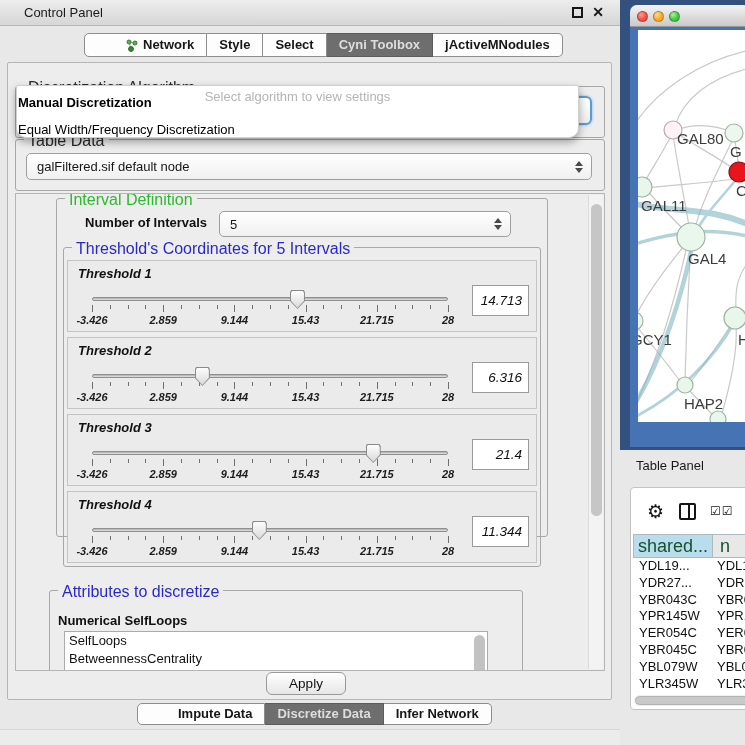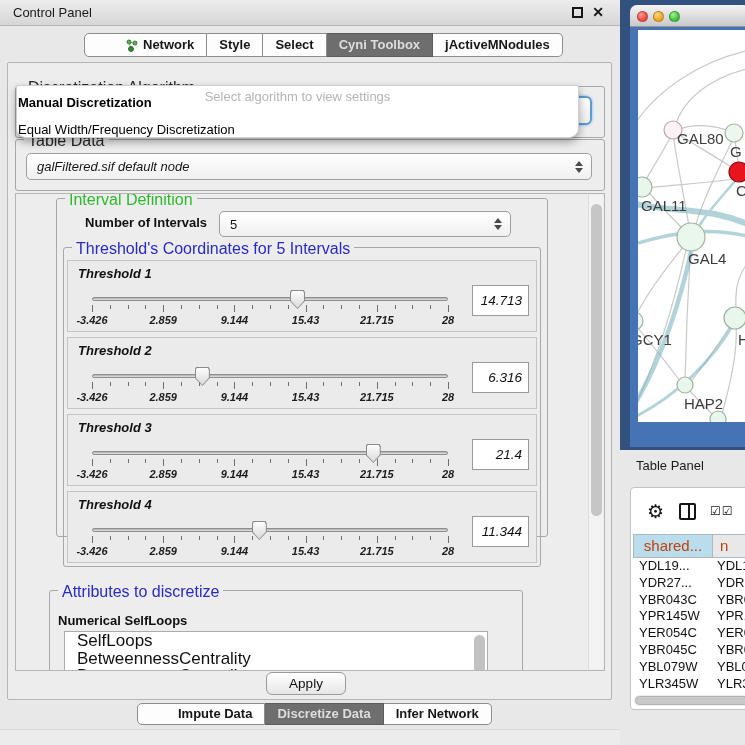--- a/index.html
+++ b/index.html
@@ -5,21 +5,21 @@
   * { box-sizing: border-box; margin: 0; padding: 0; }
   html,body { width:745px; height:745px; overflow:hidden; }
   body { font-family:"Liberation Sans", sans-serif; font-size:13px; background:#e8e8e8; color:#111; position:relative; }
 
   
   #left-panel { position:absolute; left:0; top:0; width:620px; height:745px; background:#e8e8e8; }
 
   #titlebar { position:absolute; left:0; top:0; width:620px; height:26px;
     background:linear-gradient(#ededed,#d6d6d6); border-bottom:1px solid #b6b6b6;
     display:flex; align-items:center; }
-  #titlebar .tb-title { margin-left:13px; font-size:13px; color:#1a1a1a; }
+  #titlebar .tb-title { margin-left:24px; font-size:13px; color:#1a1a1a; }
   #tb-buttons { position:absolute; right:16px; top:7px; display:flex; gap:9px; align-items:center; }
   .float-btn { width:11px; height:11px; border:2px solid #161616; background:transparent; }
   .close-btn { font-size:14px; font-weight:bold; color:#161616; line-height:11px; }
 
   #top-tabbar { position:absolute; left:84px; top:33px; display:flex; height:24px; }
   .seg { background:#fdfdfd; border:1px solid #8d8d8d; border-left:none; padding:0 12px;
     line-height:22px; font-weight:bold; font-size:13px; color:#161616; display:flex; align-items:center; gap:5px; }
   .seg:first-child { border-left:1px solid #8d8d8d; border-radius:5px 0 0 5px;padding-left:40px; }
   .seg:last-child { border-radius:0 5px 5px 0; }
   .seg.selected { background:#6e6e6e; color:#dedede; border-color:#5c5c5c; }
@@ -49,21 +49,21 @@
 
   
   #tabledata-group { left:7px; top:76px; width:590px; height:52px; }
   .combo { position:absolute; background:linear-gradient(#ffffff,#f0f0f0); border:1px solid #9f9f9f;
     border-radius:5px; font-size:13px; color:#161616; }
   .combo .combo-text { position:absolute; left:10px; top:0; line-height:25px; white-space:nowrap; }
   .spinner { position:absolute; right:8px; top:50%; transform:translateY(-50%); width:8px; height:12px; }
   .spinner .up, .spinner .dn { position:absolute; left:0; width:0; height:0; border-left:4px solid transparent; border-right:4px solid transparent; }
   .spinner .up { top:0; border-bottom:5px solid #4a4a4a; }
   .spinner .dn { bottom:0; border-top:5px solid #4a4a4a; }
-  #tabledata-combo { left:10px; top:13px; right:12px; height:27px;font-style:italic; }
+  #tabledata-combo { left:10px; top:13px; right:12px; height:27px; }
   #tabledata-combo .combo-text { line-height:26px; }
 
   
   #scrollpane { position:absolute; left:7px; top:130px; width:590px; height:478px;
     border:1px solid #b5b5b5; background:#ededed; overflow:hidden; }
   #v-scrollbar { position:absolute; right:1px; top:1px; bottom:1px; width:15px; background:#f3f3f3; border-left:1px solid #dcdcdc; }
   #v-scrollbar .thumb { position:absolute; left:2px; top:9px; width:11px; height:312px; background:#c6c6c6; border-radius:6px; }
 
   #interval-group { left:40px; top:4px; width:492px; height:339px; }
   #num-intervals-label { position:absolute; left:28px; top:16px; font-weight:bold; font-size:13px; }
@@ -86,21 +86,21 @@
   .tick.minor { height:4px; }
   .tick.major { height:7px; }
   .tick-labels { position:absolute; left:0; top:25px; width:356px; height:12px; }
   .tick-lab { position:absolute; transform:translateX(-50%); font-size:11px; font-weight:bold; color:#1c1c1c; white-space:nowrap; }
   .thr-value { position:absolute; left:404px; top:24px; width:57px; height:31px; background:#ffffff;
     border:1px solid #9a9a9a; font-size:13.5px; text-align:right; line-height:29px; padding-right:6px; color:#111; }
 
   #attr-group { left:33px; top:396px; width:474px; height:96px; }
   #attr-heading { position:absolute; left:8px; top:22px; font-weight:bold; font-size:13px; }
   #attr-list { position:absolute; left:14px; top:40px; width:424px; height:60px; background:#ffffff; border:1px solid #ababab; overflow:hidden; }
-  .attr-item { padding-left:12px; line-height:17.5px; font-size:17px; color:#111; white-space:nowrap; }
+  .attr-item { padding-left:4px; line-height:17.5px; font-size:13px; color:#111; white-space:nowrap; }
   #attr-scrollbar { position:absolute; right:2px; top:3px; width:11px; height:40px; background:#c2c2c2; border-radius:6px; }
 
   #apply-btn { position:absolute; left:258px; top:609px; width:80px; height:23px;
     background:linear-gradient(#ffffff,#e6e6e6); border:1px solid #9a9a9a; border-radius:6px;
     font-size:13.5px; text-align:center; line-height:21px; color:#111; }
 
   #bottom-tabbar { position:absolute; left:137px; top:703px; display:flex; height:22px; }
   #bottom-strip { position:absolute; left:0; top:729px; width:620px; height:16px; background:#ececec; border-top:1px solid #d8d8d8; }
 
   
@@ -120,21 +120,21 @@
 
   #tablepanel-title { position:absolute; left:16px; top:458px; font-size:13px; color:#1a1a1a; }
   #table-card { position:absolute; left:10px; top:487px; width:132px; height:223px;
     background:#ffffff; border:1px solid #c3c3c3; border-radius:4px; overflow:hidden; }
   #table-toolbar { position:absolute; left:0; top:0; width:100%; height:46px; display:flex; align-items:center; }
   .gear-glyph { margin-left:16px; font-size:19px; color:#141414; }
   .columns-glyph { margin-left:15px; width:17px; height:17px; border:2px solid #141414; border-radius:2px; position:relative; }
   .columns-glyph::after { content:""; position:absolute; left:50%; top:0; width:2px; height:100%; background:#141414; }
   .checks-glyph { margin-left:14px; font-size:12px; color:#141414; letter-spacing:1px; }
   #table-header { position:absolute; left:2px; top:46px; right:0; height:24px; display:flex; }
-  .hcell { border:1px solid #adb9bf; font-size:15px; line-height:22px; color:#c2410c; overflow:hidden; white-space:nowrap; }
+  .hcell { border:1px solid #adb9bf; font-size:18px; line-height:22px; color:#14532d; overflow:hidden; white-space:nowrap; }
   .hcell.c1 { width:80px; background:#badded; text-align:center; }
   .hcell.c2 { flex:1; background:#e8e8e8; border-left:none; padding-left:7px; }
   #table-rows { position:absolute; left:2px; top:70px; right:0; bottom:0; overflow:hidden; }
   .trow { display:flex; height:16.8px; font-size:13px; color:#111; }
   .tcell { overflow:hidden; white-space:nowrap; }
   .tcell.c1 { width:80px; padding-left:6px; }
   .tcell.c2 { flex:1; padding-left:4px; }
   #h-scrollbar { position:absolute; left:3px; right:3px; bottom:3px; height:11px; background:#efefef; border-radius:6px; }
   #h-scrollbar .thumb { position:absolute; left:1px; top:1px; right:1px; height:9px; background:#c9c9c9; border:1px solid #b2b2b2; border-radius:5px; }
 </style>

